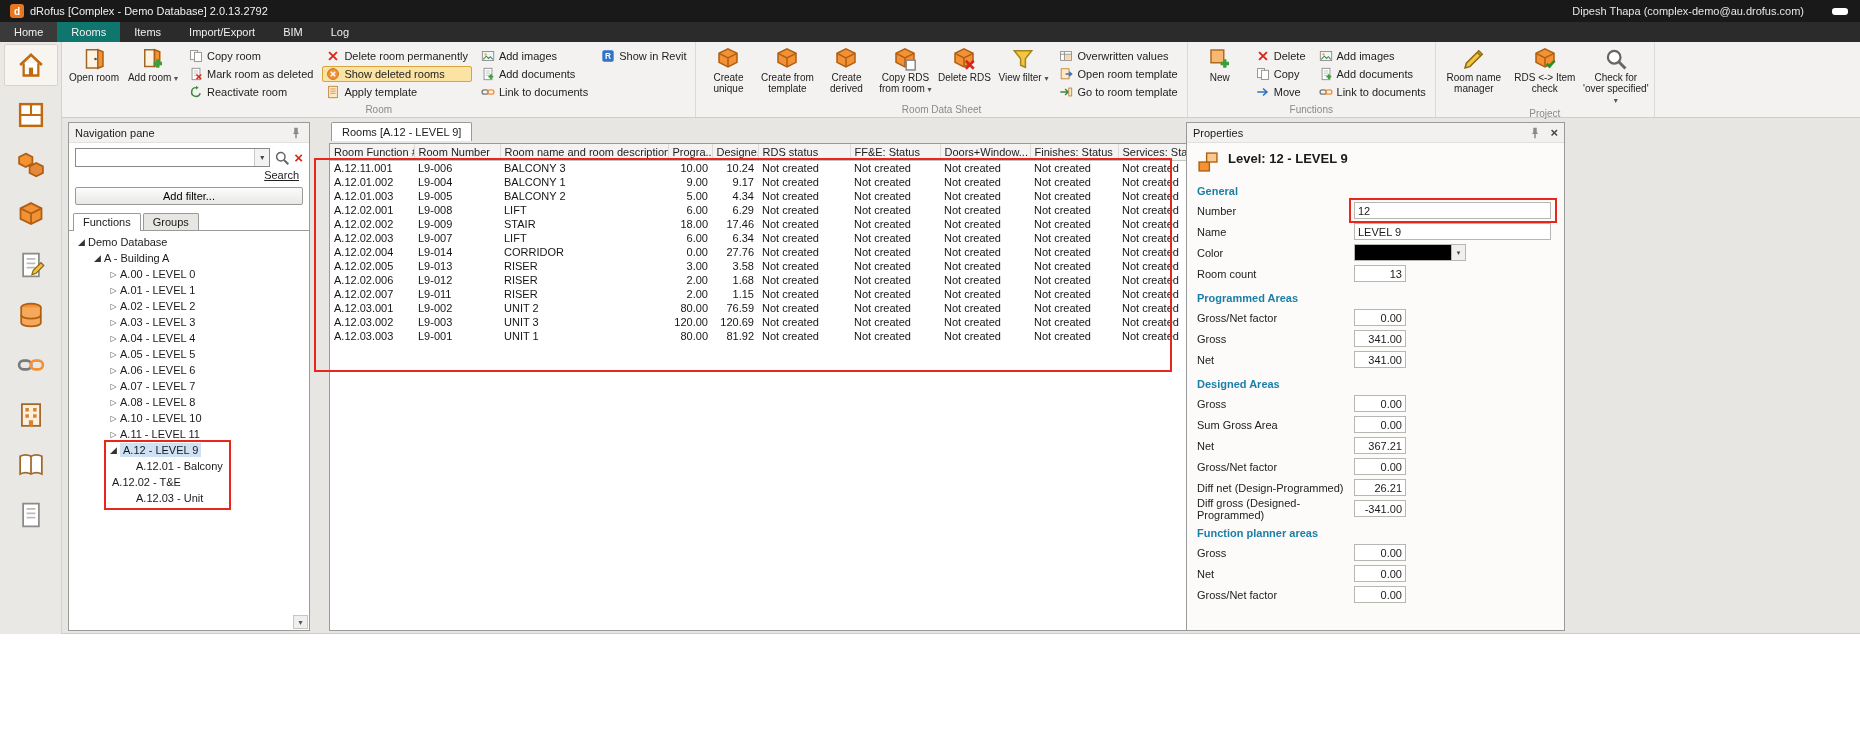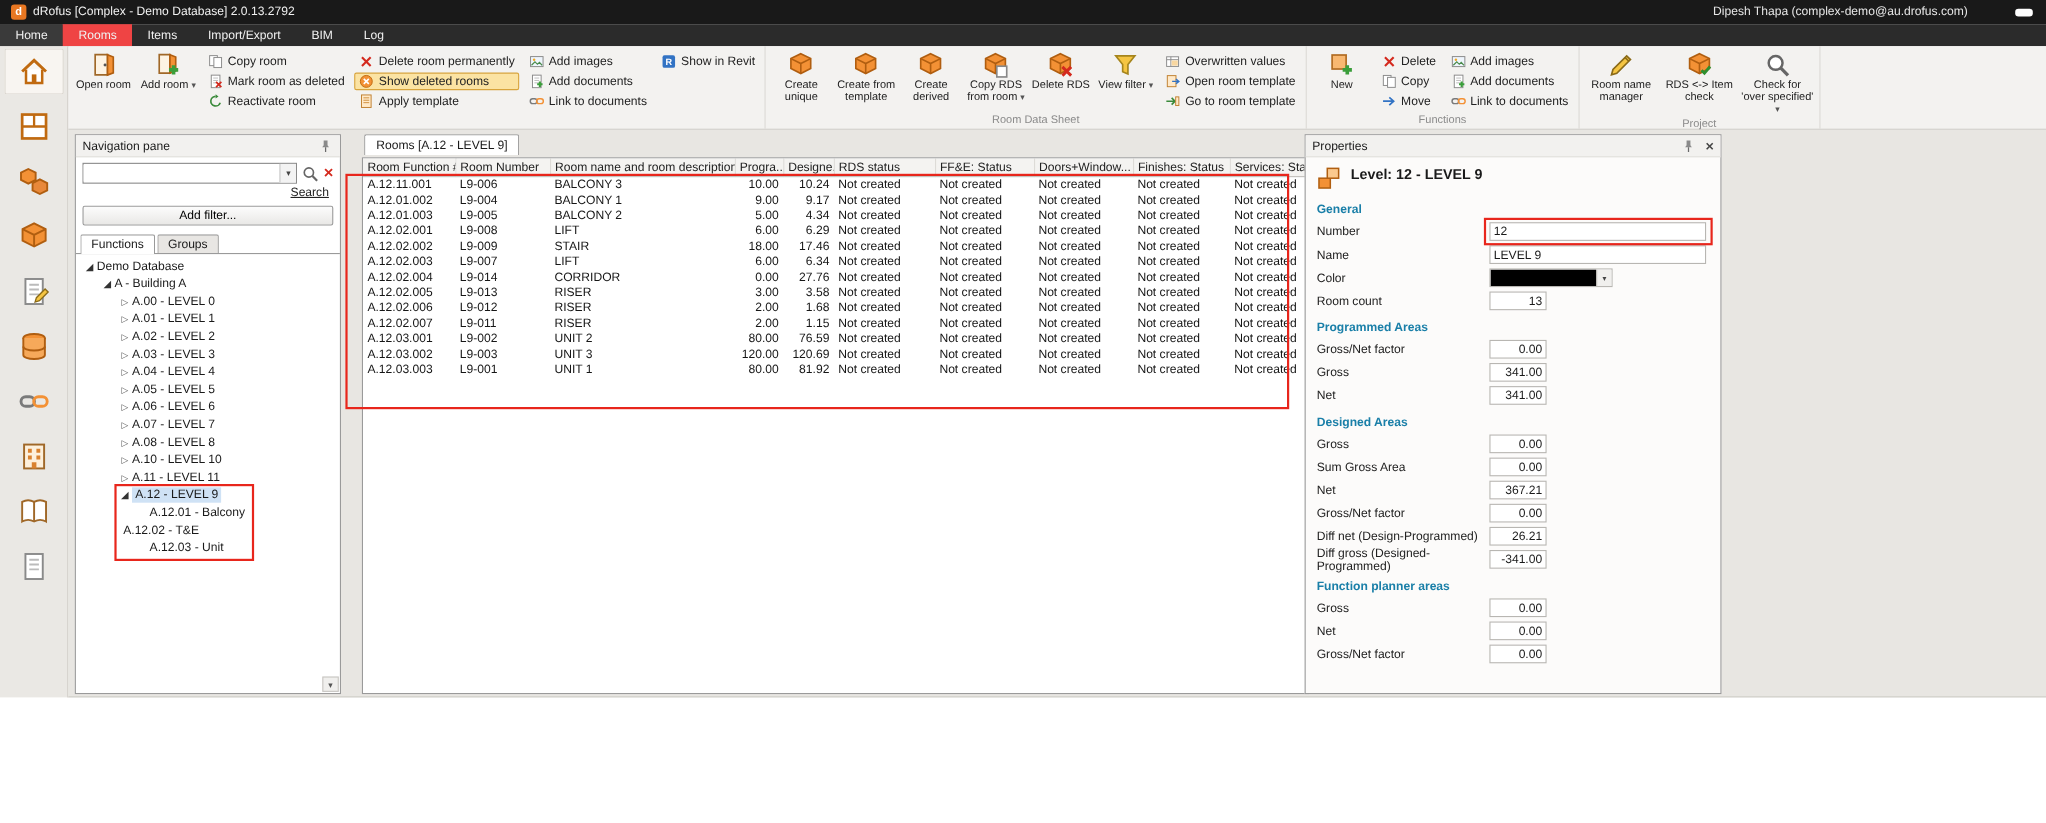--- a/index.html
+++ b/index.html
@@ -4,28 +4,28 @@
 <style>
   *{margin:0;padding:0;box-sizing:border-box;}
   html,body{width:1860px;height:748px;overflow:hidden;background:#fff;}
   body{font-family:"Liberation Sans",sans-serif;font-size:11px;color:#1a1a1a;}
   .app{position:relative;width:1860px;height:748px;background:#fff;overflow:hidden;}
 
   
   .titlebar{position:absolute;left:0;top:0;width:1860px;height:22px;background:#191919;display:flex;align-items:center;padding:0 10px;gap:6px;}
   .logo{width:14px;height:14px;border-radius:3px;background:#e87722;color:#fff;font-weight:bold;font-size:10px;display:flex;align-items:center;justify-content:center;flex:none;}
   .tb-title{color:#f0f0f0;}
-  .tb-user{margin-left:auto;color:#e6e6e6;margin-right:37px;}
+  .tb-user{margin-left:auto;color:#e6e6e6;margin-right:22px;}
   .tb-min{width:16px;height:7px;background:#fff;border-radius:3px;margin-right:2px;cursor:pointer;flex:none;}
 
   
   .menubar{position:absolute;left:0;top:22px;width:1860px;height:20px;background:#2b2b2b;display:flex;}
   .mtab{padding:0 14px;line-height:20px;color:#f0f0f0;cursor:pointer;}
   .mtab:first-child{background:#3a3a3a;}
-  .mtab.active{background:#ef4444;}
+  .mtab.active{background:#0f766e;}
 
   
   .workspace{position:absolute;left:62px;top:118px;width:1798px;height:516px;background:#e8e6e2;border-bottom:1px solid #cfcdc8;}
 
   
   .ribbon{position:absolute;left:62px;top:42px;width:1798px;height:76px;background:#f3f2f0;border-bottom:1px solid #d0cec9;display:flex;}
   .grp{display:flex;flex-direction:column;border-right:1px solid #dcdad6;padding:2px 5px 0;}
   .grp-items{display:flex;align-items:flex-start;gap:5px;flex:1;}
   .grp-label{text-align:center;color:#8a8a8a;font-size:10px;padding:1px 0 2px;}
   .rib-big{width:54px;display:flex;flex-direction:column;align-items:center;text-align:center;gap:1px;padding:3px 0 1px;border-radius:2px;cursor:pointer;}
@@ -238,20 +238,21 @@
               <span class="ic" style="width:14px;height:14px" data-name="revit-icon">
                 <svg viewBox="0 0 16 16">
                   <rect x="1.5" y="1.5" width="13" height="13" rx="2" fill="#3273c4"></rect>
                   <text x="8" y="11.8" font-size="9.5" font-weight="bold" fill="#fff" text-anchor="middle" font-family="sans-serif">R</text>
                 </svg>
               </span>
               <span data-name="ribbon-button-label">Show in Revit</span>
             </div>
           </div>
         </div>
+        <div class="grp-label" data-name="ribbon-group-label">Room</div>
       </div>
       <div class="grp" data-name="ribbon-group-room-data-sheet">
         <div class="grp-items">
           <div class="rib-big" data-name="ribbon-button-create-unique">
             <span class="ic" style="width:24px;height:24px" data-name="cube-icon">
               <svg viewBox="0 0 16 16">
                 <path d="M8 1.2 14 4.2v6L8 13.2 2 10.2v-6z" fill="#f39135" stroke="#b05e10"></path>
                 <path d="M2 4.2l6 3 6-3M8 7.2v6" stroke="#b05e10" fill="none"></path>
               </svg>
             </span>

